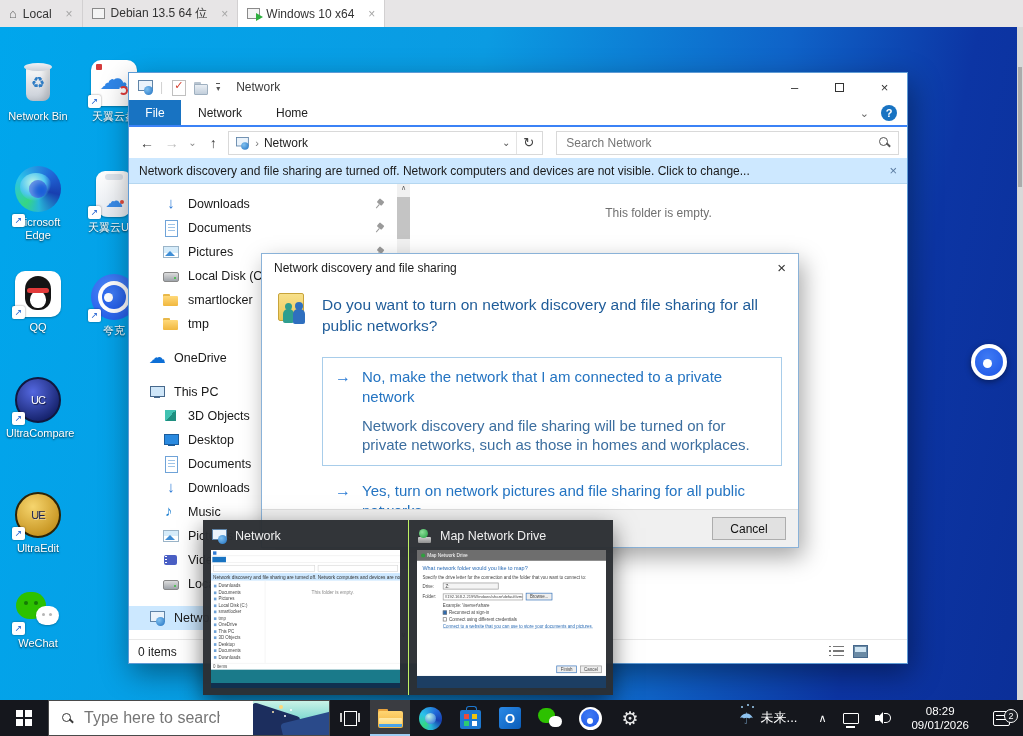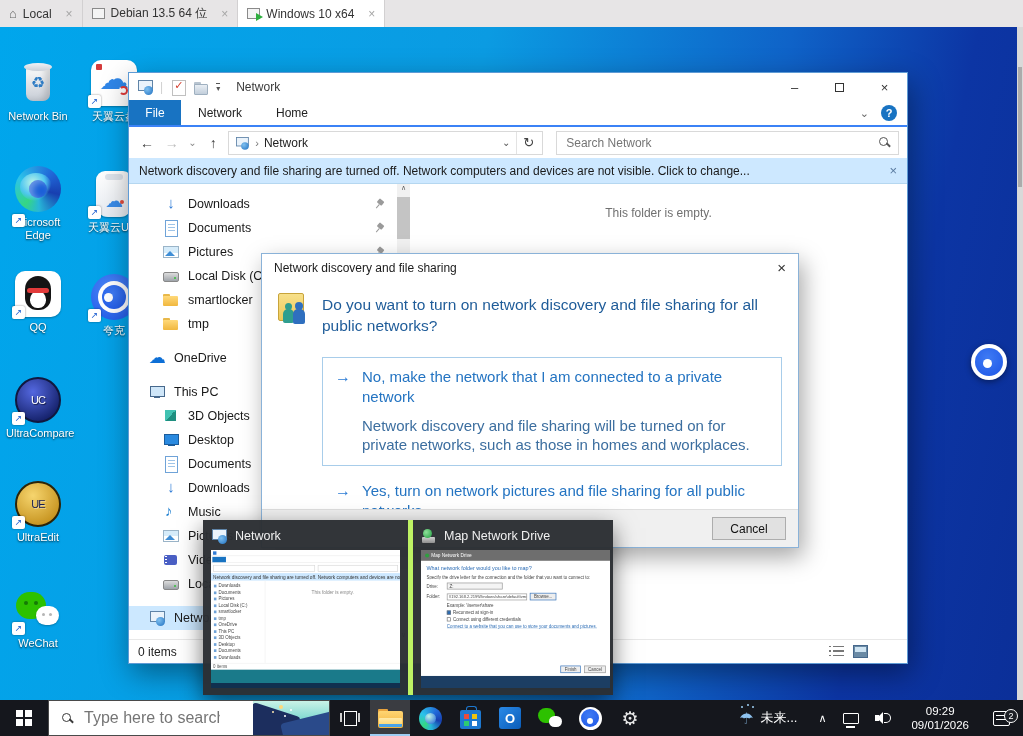--- a/index.html
+++ b/index.html
@@ -26,21 +26,21 @@
 
   .dicon{position:absolute;width:64px;text-align:center;cursor:pointer;z-index:1}
   .dicon .art{position:relative;width:46px;height:46px;margin:0 auto}
   .dicon .lbl{display:block;margin-top:4px;color:#fff;font-size:11px;line-height:13px;
     text-shadow:0 1px 2px rgba(0,0,0,.75)}
   .sc-badge{position:absolute;left:6px;bottom:15px;width:13px;height:13px;background:#fff;border-radius:2px;
     color:#1e5fd0;font-size:9px;line-height:13px;text-align:center;box-shadow:0 0 2px rgba(0,0,0,.5)}
   .di-recycle{left:6px;top:33px}.di-tycloud{left:82px;top:33px}
   .di-edge{left:6px;top:139px}.di-tyudisk{left:82px;top:144px}
   .di-qq{left:6px;top:244px}.di-quark{left:82px;top:247px}
-  .di-ultracompare{left:6px;top:350px}.di-ultraedit{left:6px;top:454px}.di-wechat{left:6px;top:560px}
+  .di-ultracompare{left:6px;top:350px}.di-ultraedit{left:6px;top:465px}.di-wechat{left:6px;top:560px}
 
   .art-recycle .p1{position:absolute;left:11px;top:7px;width:24px;height:34px;
     background:linear-gradient(180deg,#fbfbfb,#c6ccd5);border-radius:3px 3px 7px 7px;
     box-shadow:inset -5px 0 6px rgba(0,0,0,.15)}
   .art-recycle .p2{position:absolute;left:9px;top:3px;width:28px;height:8px;
     background:linear-gradient(#f0f2f6,#c9cfd8);border-radius:50%}
   .art-recycle .p3::before{content:"♻";position:absolute;left:0;right:0;top:13px;text-align:center;
     color:#2e7cc4;font-size:16px}
   .art-tycloud{background:#fff;border-radius:10px;box-shadow:0 1px 2px rgba(0,0,0,.3)}
   .art-tycloud .p1::before{content:"☁";position:absolute;left:0;right:0;top:1px;text-align:center;
@@ -207,21 +207,21 @@
   .opt-desc{font-size:15px;color:#3c6e9f;margin-top:9px;line-height:19px;max-width:420px}
   .dlg-footer{height:38px;background:#f0f0f0;border-top:1px solid #dfdfdf;display:flex;align-items:center;
     justify-content:flex-end;padding:0 12px;flex:0 0 38px}
   .btn-cancel{width:74px;height:23px;background:#e1e1e1;border:1px solid #adadad;font-size:12px;
     display:flex;align-items:center;justify-content:center;color:#111;cursor:pointer}
 
   
   #preview{position:absolute;left:203px;top:520px;width:410px;height:175px;background:rgba(43,46,51,.97);
     box-shadow:0 8px 22px rgba(0,0,0,.55);display:flex;z-index:5}
   .pcell{width:205px;padding:6px 8px;position:relative}
-  .pcell + .pcell{border-left:5px solid #bef264}
+  .pcell + .pcell{border-left:1px solid #bef264}
   .phead{display:flex;align-items:center;gap:8px;height:20px;color:#f0f0f0;font-size:12.5px}
   .map-ico{width:15px;height:15px;position:relative;flex:0 0 15px}
   .map-ico::before{content:"";position:absolute;left:1px;bottom:1px;width:13px;height:6px;
     background:linear-gradient(#cfcfcf,#8f8f8f);border-radius:1px}
   .map-ico::after{content:"";position:absolute;left:2px;top:0;width:9px;height:9px;border-radius:50%;
     background:radial-gradient(circle at 35% 35%,#8fe09a,#1f9e3f)}
   .pthumb{margin-top:4px;height:138px;width:189px;background:#fff;overflow:hidden;position:relative;cursor:pointer}
   .shrink{transform:scale(.68);transform-origin:0 0;width:278px;height:203px;display:flex;flex-direction:column}
   
   .nt-title{height:9px;background:#fff;border-bottom:1px solid #eee;position:relative}
@@ -734,21 +734,21 @@
     <div class="tb-weather">
       <span class="umb">☂<i></i></span>
       <span>未来...</span>
     </div>
     <span class="tray-chev">∧</span>
     <span class="net-tray"></span>
     <span class="spk">
         <span class="a"></span>
       </span>
     <div class="tb-clock">
-      <div>09:29</div>
+      <div>08:29</div>
       <div>09/01/2026</div>
     </div>
     <div class="tb-action">
       <span class="act"></span>
       <span class="badge">2</span>
     </div>
   </div>
 </div>
 
 </body></html>

